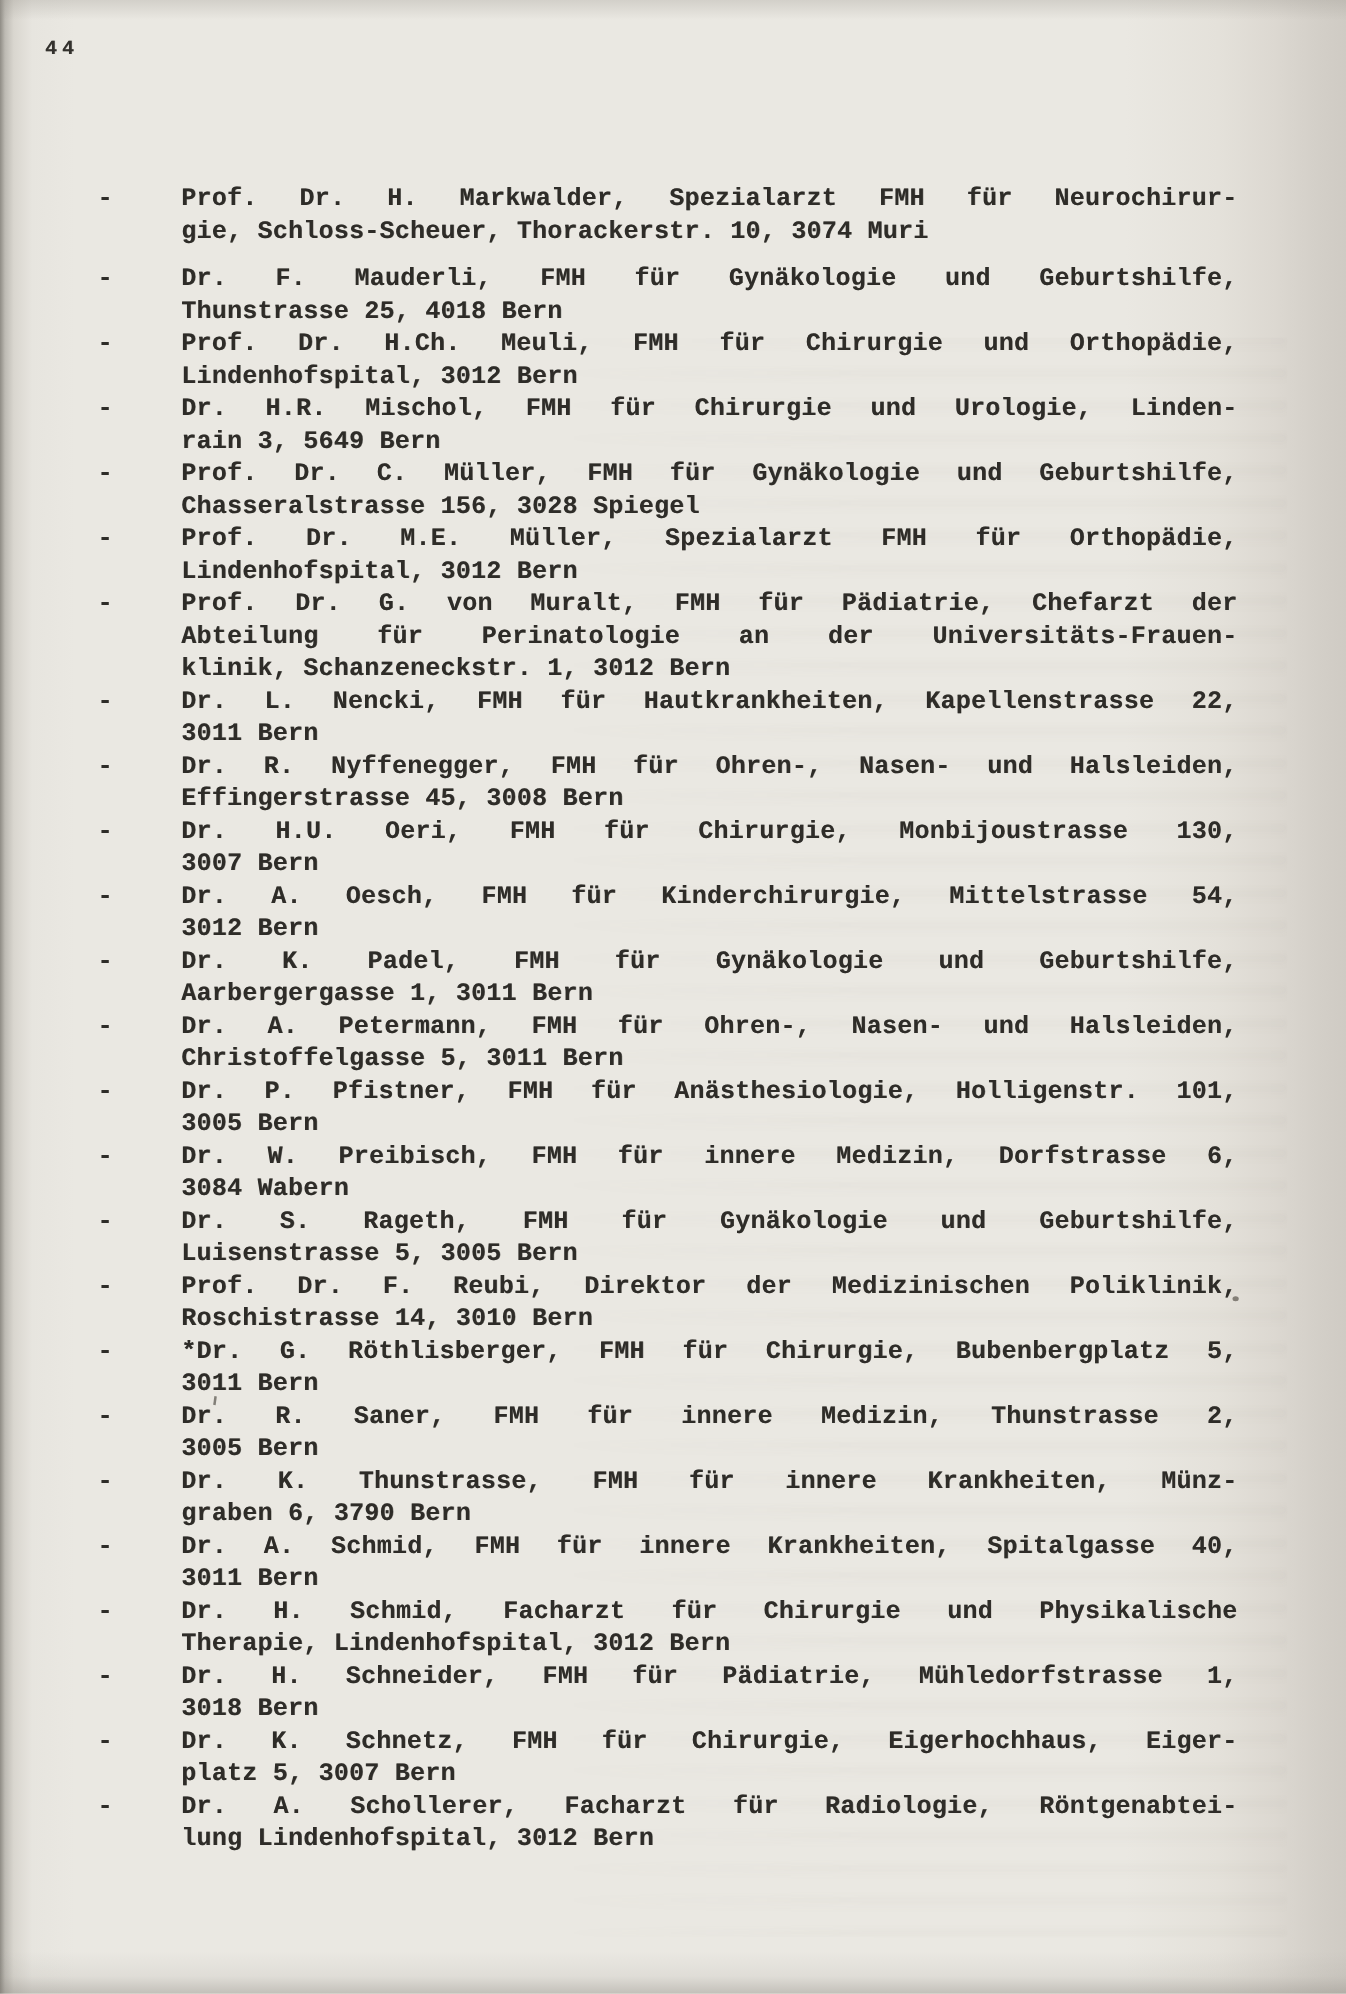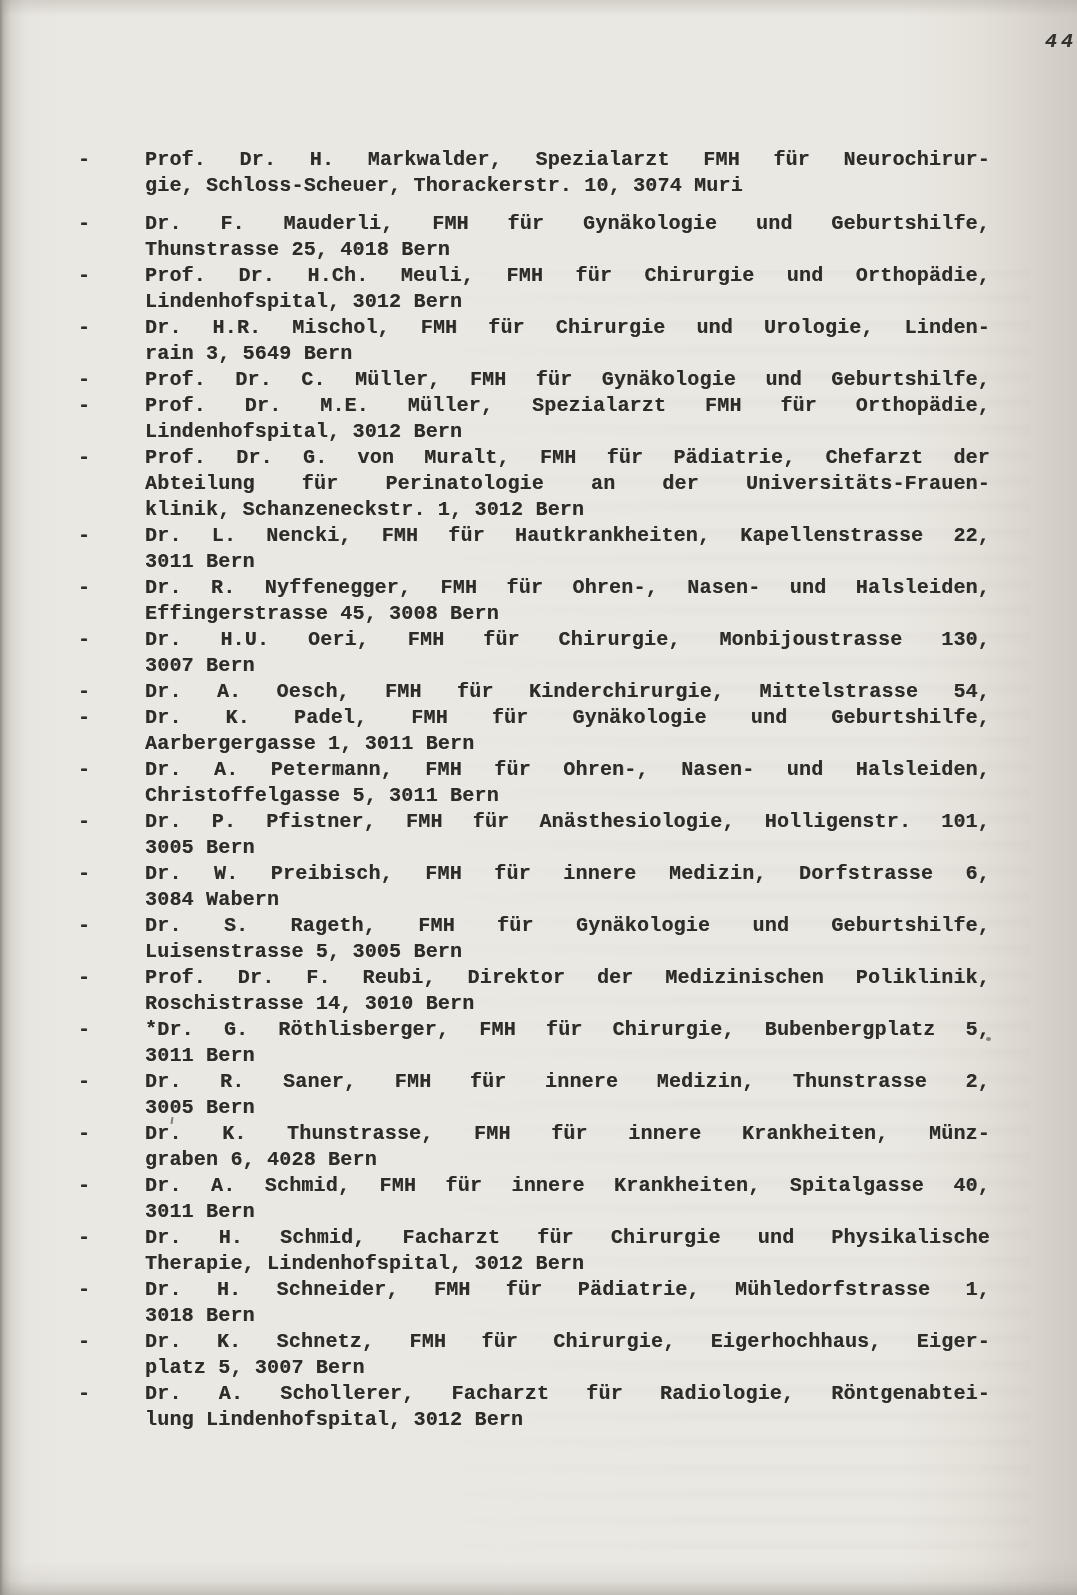--- a/index.html
+++ b/index.html
@@ -13,25 +13,24 @@
     position: absolute; inset: 0;
     background:
       linear-gradient(180deg, rgba(150,146,138,0.28) 0px, rgba(150,146,138,0) 16px),
       linear-gradient(0deg, rgba(130,126,118,0.38) 0px, rgba(130,126,118,0.10) 14px, rgba(130,126,118,0) 34px),
       linear-gradient(90deg, #8f8c85 0px, #bdbab3 4px, #d9d6cf 11px, #e7e5df 26px,
                       #eae8e2 60px, #eae8e2 900px, #e4e1da 975px,
                       #dcd8d1 1020px, #d3cfc8 1055px, #cfcbc4 1077px);
   }
   .page-number {
     position: absolute; top: 30px; left: 36px; width: 1041px;
-    text-align: right;
-    font-size: 20px; font-weight: 700; letter-spacing: 4px;
+    text-align: left;
+    font-size: 16px; font-weight: 700; letter-spacing: 4px;
     color: #33312d;
     text-shadow: 0.3px 0.3px 0.5px rgba(51,49,45,0.5);
-    font-style: italic;
   }
   .entries {
     position: absolute; left: 78px; top: 147px; width: 912px;
     color: #2e2c28;
   }
   .entry {
     position: relative;
     padding-left: 27px;
     font-size: 20px; font-weight: 700;
     line-height: 26px;
@@ -90,20 +89,21 @@
         <div class="line">Lindenhofspital, 3012 Bern</div>
       </div>
       <div class="entry">
         <span class="dash">-</span>
         <div class="line just">Dr. H.R. Mischol, FMH für Chirurgie und Urologie, Linden-</div>
         <div class="line">rain 3, 5649 Bern</div>
       </div>
       <div class="entry">
         <span class="dash">-</span>
         <div class="line just">Prof. Dr. C. Müller, FMH für Gynäkologie und Geburtshilfe,</div>
+        <div class="line">Chasseralstrasse 156, 3028 Spiegel</div>
       </div>
       <div class="entry">
         <span class="dash">-</span>
         <div class="line just">Prof. Dr. M.E. Müller, Spezialarzt FMH für Orthopädie,</div>
         <div class="line">Lindenhofspital, 3012 Bern</div>
       </div>
       <div class="entry">
         <span class="dash">-</span>
         <div class="line just">Prof. Dr. G. von Muralt, FMH für Pädiatrie, Chefarzt der</div>
         <div class="line just">Abteilung für Perinatologie an der Universitäts-Frauen-</div>
@@ -120,20 +120,21 @@
         <div class="line">Effingerstrasse 45, 3008 Bern</div>
       </div>
       <div class="entry">
         <span class="dash">-</span>
         <div class="line just">Dr. H.U. Oeri, FMH für Chirurgie, Monbijoustrasse 130,</div>
         <div class="line">3007 Bern</div>
       </div>
       <div class="entry">
         <span class="dash">-</span>
         <div class="line just">Dr. A. Oesch, FMH für Kinderchirurgie, Mittelstrasse 54,</div>
+        <div class="line">3012 Bern</div>
       </div>
       <div class="entry">
         <span class="dash">-</span>
         <div class="line just">Dr. K. Padel, FMH für Gynäkologie und Geburtshilfe,</div>
         <div class="line">Aarbergergasse 1, 3011 Bern</div>
       </div>
       <div class="entry">
         <span class="dash">-</span>
         <div class="line just">Dr. A. Petermann, FMH für Ohren-, Nasen- und Halsleiden,</div>
         <div class="line">Christoffelgasse 5, 3011 Bern</div>
@@ -164,21 +165,21 @@
         <div class="line">3011 Bern</div>
       </div>
       <div class="entry">
         <span class="dash">-</span>
         <div class="line just">Dr. R. Saner, FMH für innere Medizin, Thunstrasse 2,</div>
         <div class="line">3005 Bern</div>
       </div>
       <div class="entry">
         <span class="dash">-</span>
         <div class="line just">Dr. K. Thunstrasse, FMH für innere Krankheiten, Münz-</div>
-        <div class="line">graben 6, 4028 Bern</div>
+        <div class="line">graben 6, 3790 Bern</div>
       </div>
       <div class="entry">
         <span class="dash">-</span>
         <div class="line just">Dr. A. Schmid, FMH für innere Krankheiten, Spitalgasse 40,</div>
         <div class="line">3011 Bern</div>
       </div>
       <div class="entry">
         <span class="dash">-</span>
         <div class="line just">Dr. H. Schmid, Facharzt für Chirurgie und Physikalische</div>
         <div class="line">Therapie, Lindenhofspital, 3012 Bern</div>

